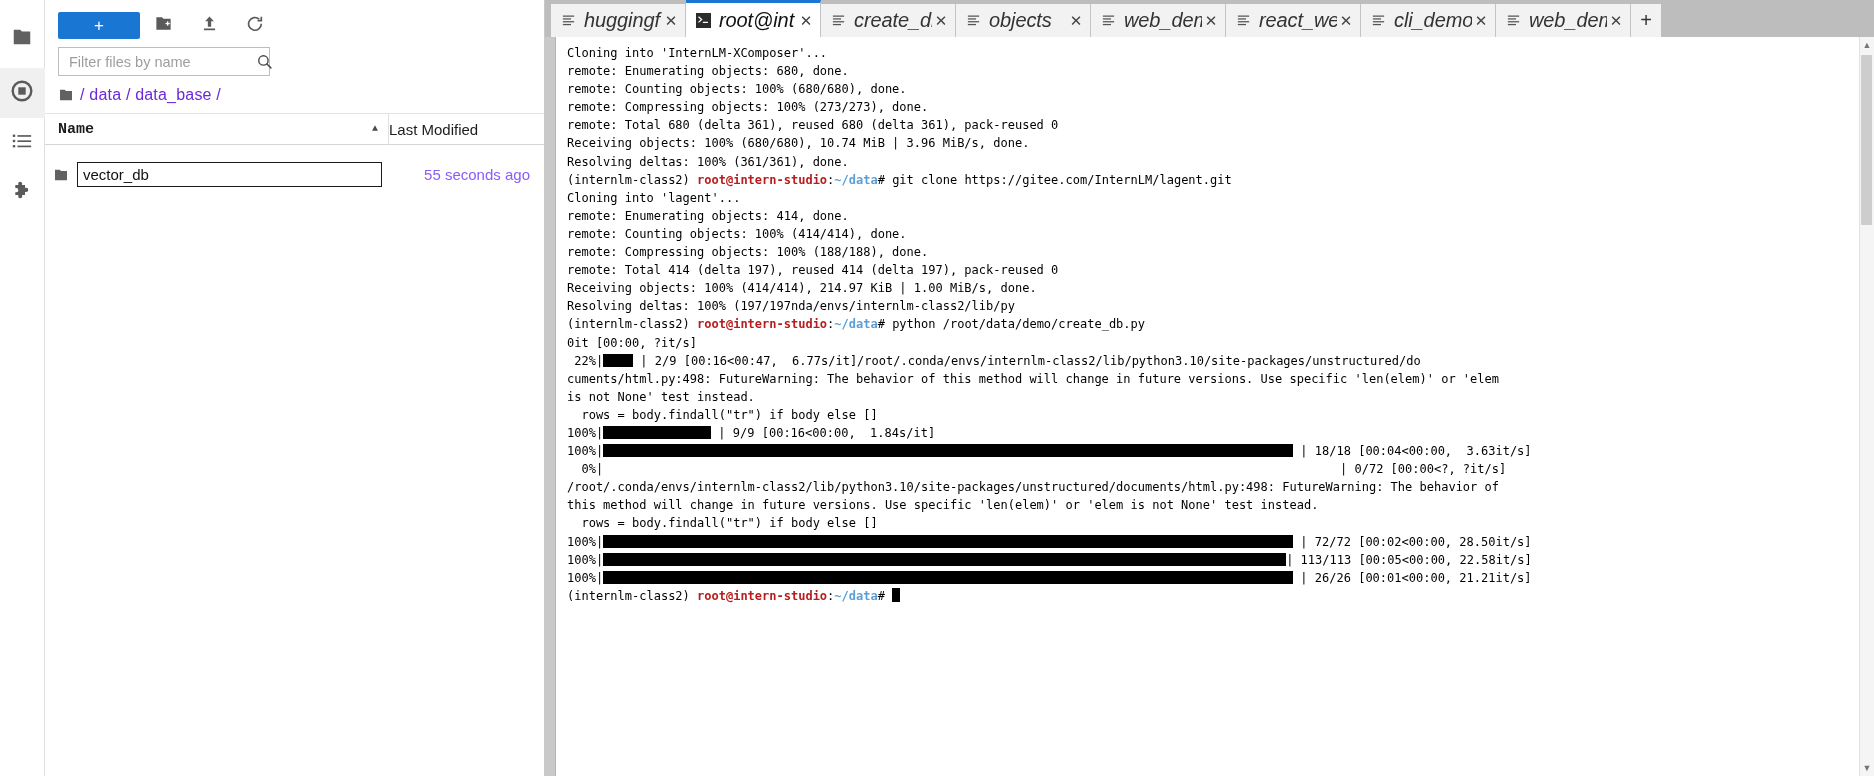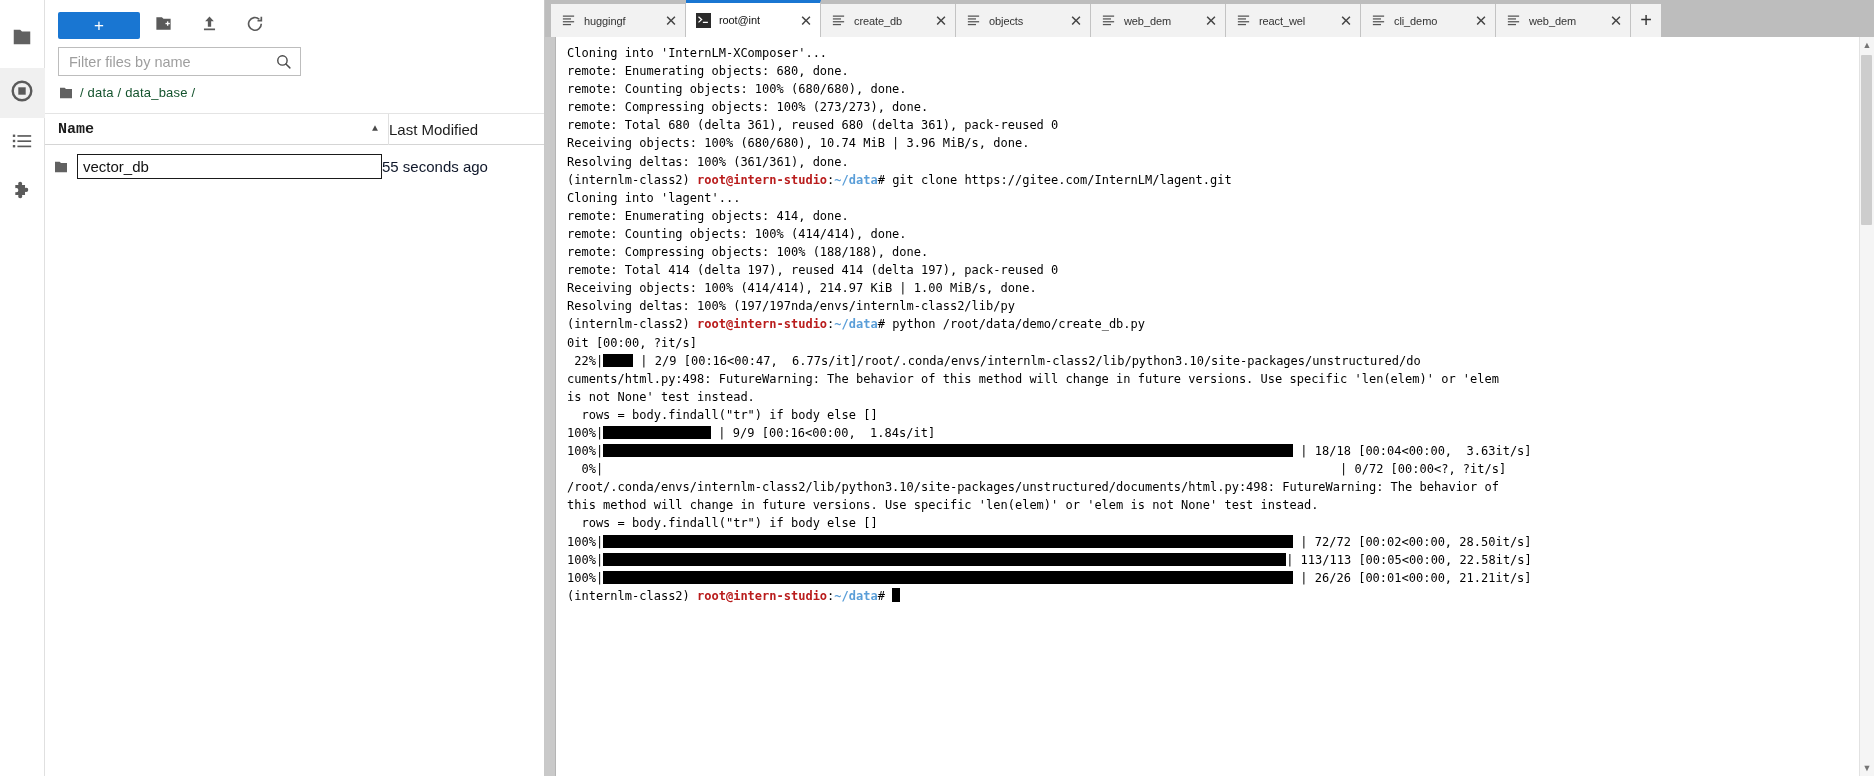--- a/index.html
+++ b/index.html
@@ -55,39 +55,39 @@
     cursor: pointer;
     font-family: "Liberation Sans", sans-serif;
   }
   .tool-icon {
     width: 46px; height: 28px;
     display: flex; align-items: center; justify-content: center;
     color: #616161; cursor: pointer;
   }
   .filter-wrap { padding: 0 0 0 13px; }
   .filter-box {
-    width: 243px; height: 29px;
+    width: 212px; height: 29px;
     border: 1px solid #bdbdbd;
     display: flex; align-items: center;
     padding: 0 8px 0 10px;
     background: #fff;
   }
   .filter-box input {
     border: none; outline: none; flex: 1;
     font-size: 14.5px; color: #555;
     font-family: "Liberation Sans", sans-serif;
     background: transparent;
   }
   .filter-box input::placeholder { color: #9e9e9e; }
   .filter-icon { color: #5a5a5a; display:flex; align-items:center; }
 
   .breadcrumb {
-    display: flex; 
+    display: flex; align-items: center;
     padding: 9px 0 9px 13px;
-    font-size: 13px; color: #14532d;
+    font-size: 16px; color: #6d28d9;
     border-bottom: 1px solid #e4e4e4;
     height: 38px;
   }
   .breadcrumb .bc-folder { margin-right: 6px; display:flex; color:#616161; }
   .breadcrumb .bc-text { letter-spacing: .2px; }
 
   .tbl-head {
     display: flex; align-items: center;
     height: 31px;
     border-bottom: 1px solid #d5d5d5;
@@ -102,36 +102,36 @@
     font-family: Liberation Mono, monospace;
   }
   .sort-caret { color: #4a4a4a; font-size: 10px; line-height: 1; }
   .th-mod {
     flex: 1; text-align: left; padding-right: 14px;
     font-weight: normal; font-size: 15px; color: #1c1c1c;
   }
 
   .file-row {
     display: flex; align-items: center;
-    height: 27px; margin-top: 8px;
+    height: 27px; margin-top: 16px;
     font-size: 15px; color: #1c1c1c;
   }
   .fr-icon { width: 32px; display:flex; justify-content:center; color:#616161; }
   .fr-name-box {
     flex: 0 0 305px;
     border: 1px solid #1a1a1a;
     height: 25px; line-height: 23px;
     padding-left: 5px;
     background: #fff;
     font-size: 15px;
     color: #111;
     outline: none;
     font-family: "Liberation Sans", sans-serif;
   }
-  .fr-mod { flex:1; text-align: left; padding-right: 14px; color:#0f172a; }
+  .fr-mod { flex:1; text-align: right; padding-right: 14px; color:#8b5cf6; }
 
   
   .right {
     flex: 1; height: 776px;
     display: flex; flex-direction: column;
     background: #fff;
     position: relative;
   }
   .tabbar {
     height: 37px;
@@ -157,22 +157,23 @@
   }
   .tab.active {
     background: #ffffff;
     border-top: 3px solid #1976d2;
     height: 37px;
     color: #111;
   }
   .tab-ico { flex: 0 0 17px; display:flex; align-items:center; margin-right: 6px; }
   .tab-label {
     flex: 1; white-space: nowrap; overflow: hidden;
-    font-size: 11px;
+    font-size: 20px;
     letter-spacing: -0.1px;
+    font-style: italic;
   }
   .tab-close {
     flex: 0 0 14px; text-align:center; color:#444;
     font-size: 15px; line-height: 1; margin-left: 2px;
     cursor: pointer;
   }
   .tab-add {
     width: 30px; height: 33px;
     display:flex; align-items:center; justify-content:center;
     background: #f2f2f2;

